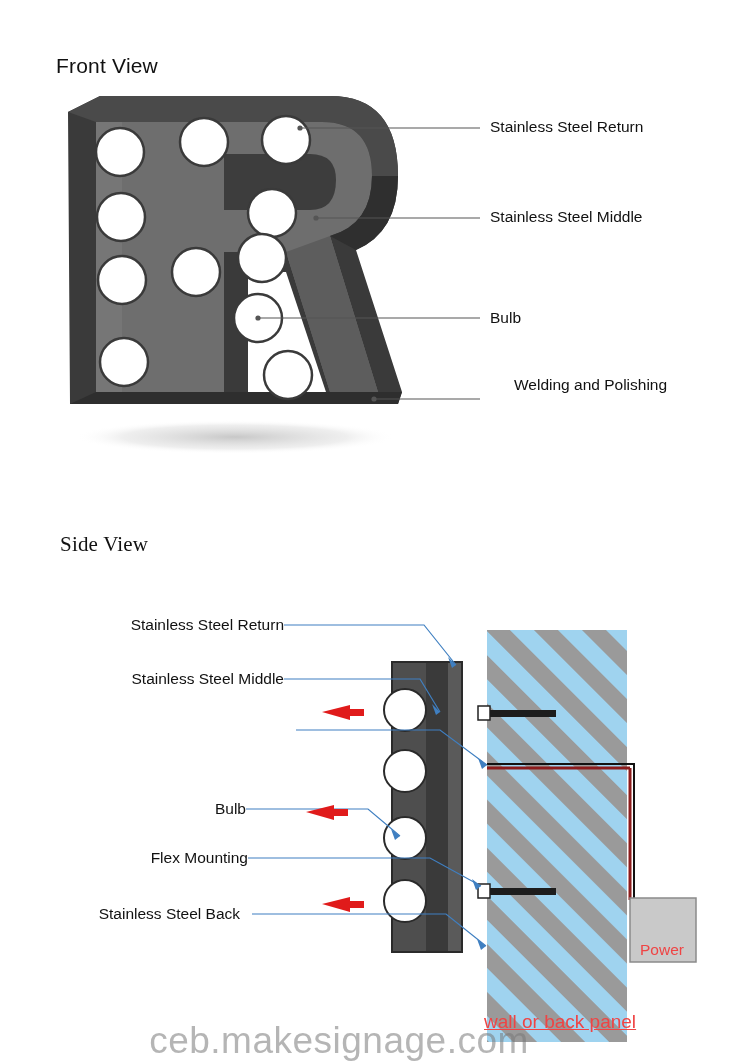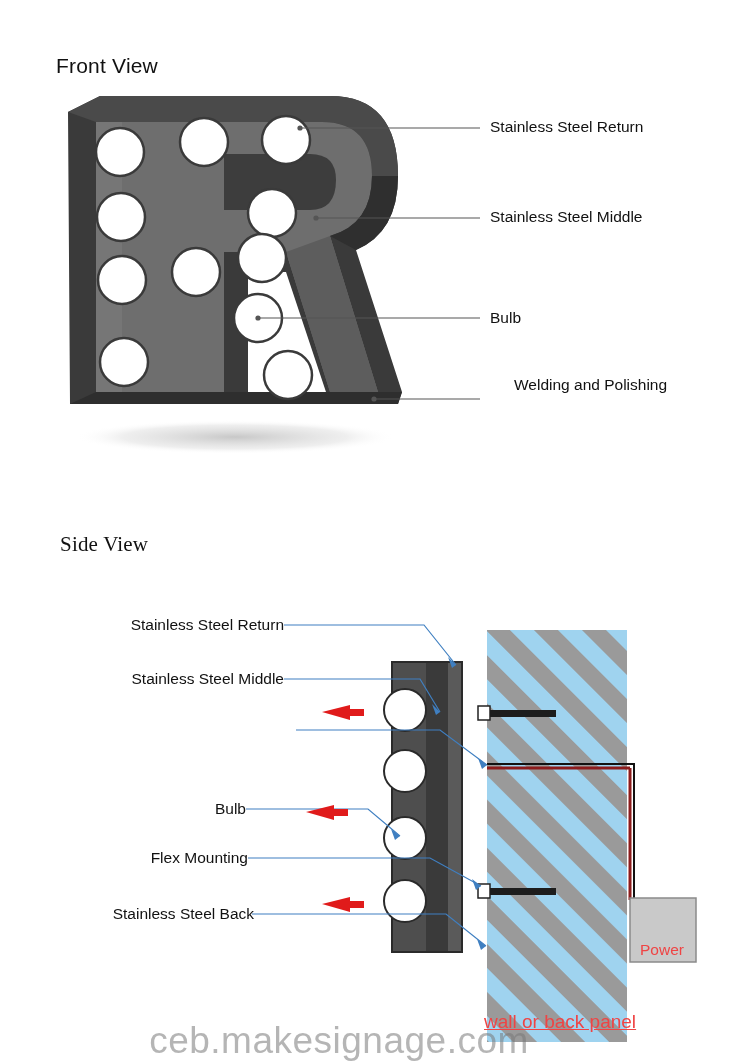--- a/index.html
+++ b/index.html
@@ -191,19 +191,19 @@
   <div class="callout" style="left:490px; top:208px;">Stainless Steel Middle</div>
   <div class="callout" style="left:490px; top:309px;">Bulb</div>
   <div class="callout" style="left:490px; top:376px;margin-left:24px;">Welding and Polishing</div>
 
   <div class="section-title" id="side-title">Side View</div>
 
   <div class="callout-left" style="left:40px; top:616px; width:244px;">Stainless Steel Return</div>
   <div class="callout-left" style="left:40px; top:670px; width:244px;">Stainless Steel Middle</div>
   <div class="callout-left" style="left:40px; top:800px; width:206px;">Bulb</div>
   <div class="callout-left" style="left:40px; top:849px; width:208px;">Flex Mounting</div>
-  <div class="callout-left" style="left:32px; top:905px; width:222px;">Stainless Steel Back</div>
+  <div class="callout-left" style="left:18px; top:905px; width:222px;">Stainless Steel Back</div>
 
   <div class="small-label" style="left:640px; top:941px; font-size:15.5px;">Power</div>
   <div class="small-label" style="left:484px; top:1011px; font-size:19px;text-decoration:underline;">wall or back panel</div>
 
   <div class="wm">ceb.makesignage.com</div>
 </div>
 
 </body></html>

